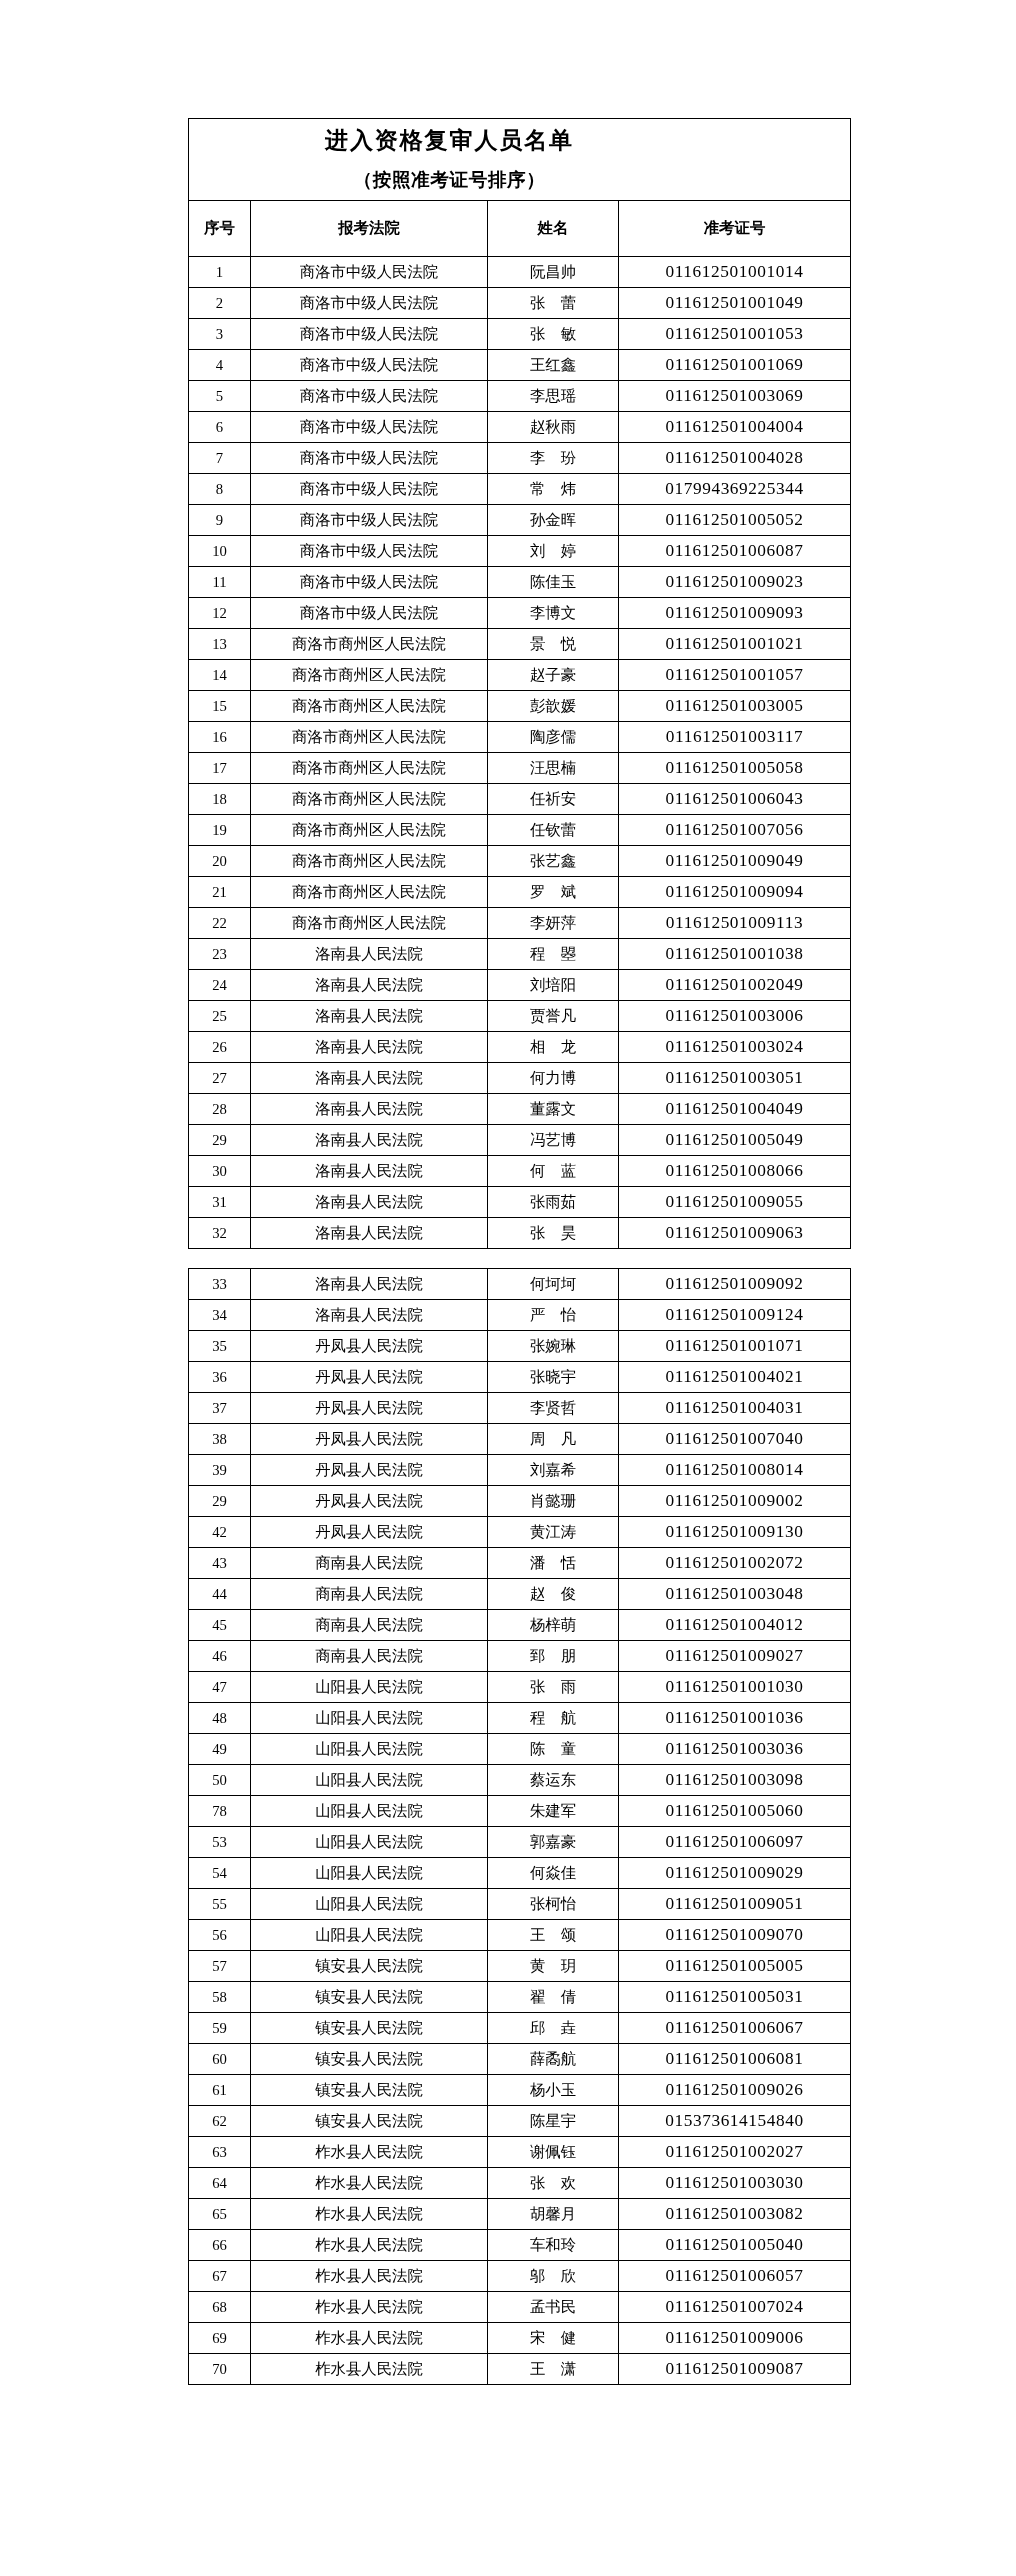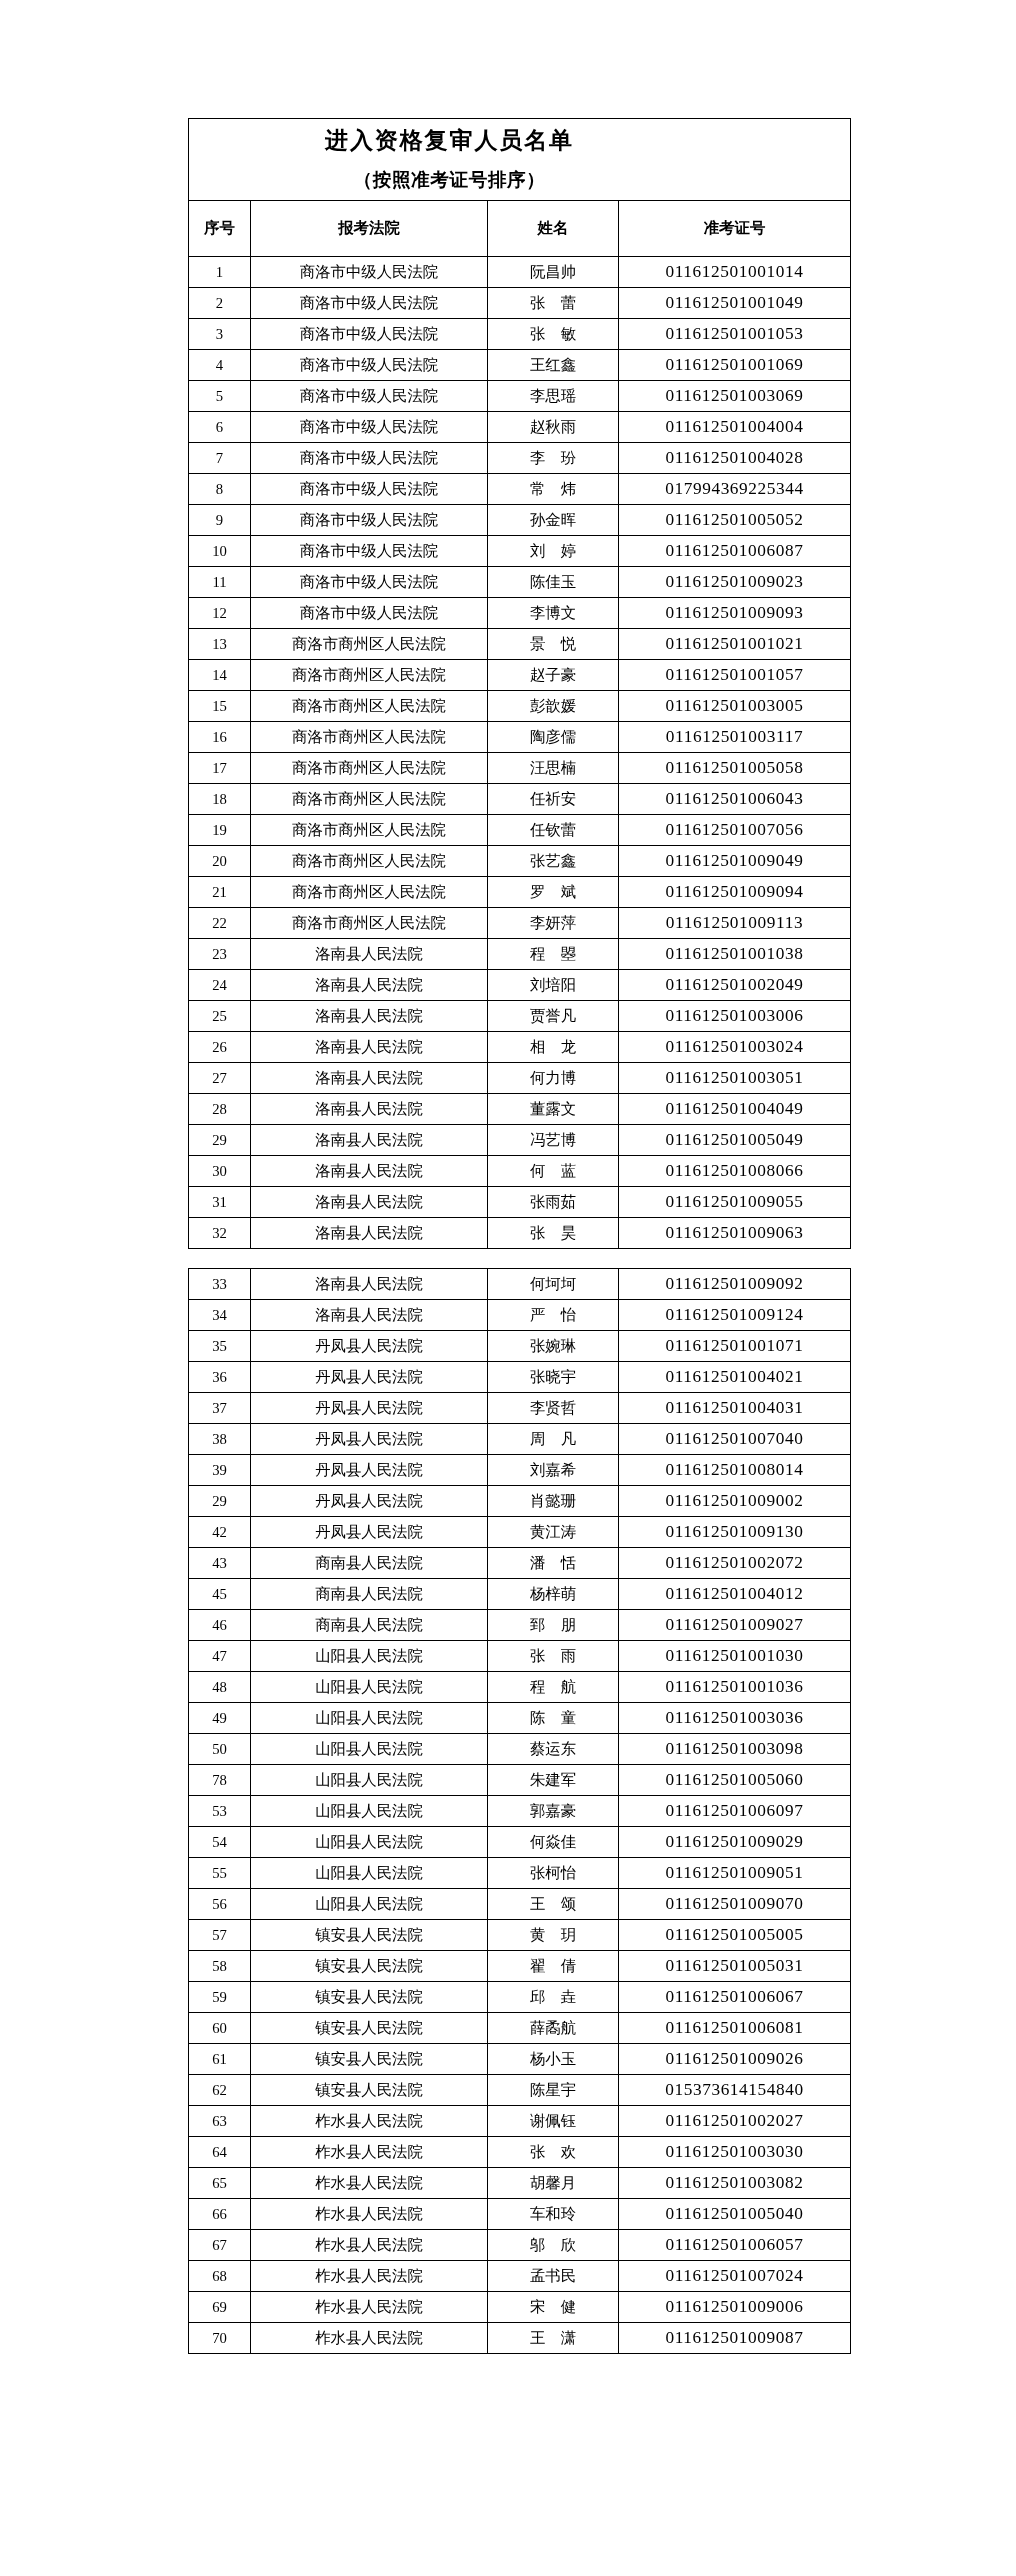--- a/index.html
+++ b/index.html
@@ -364,20 +364,26 @@
           <td class="c2">黄江涛</td>
           <td class="c3">011612501009130</td>
         </tr>
         <tr>
           <td class="c0">43</td>
           <td class="c1">商南县人民法院</td>
           <td class="c2">潘　恬</td>
           <td class="c3">011612501002072</td>
         </tr>
         <tr>
+          <td class="c0">44</td>
+          <td class="c1">商南县人民法院</td>
+          <td class="c2">赵　俊</td>
+          <td class="c3">011612501003048</td>
+        </tr>
+        <tr>
           <td class="c0">45</td>
           <td class="c1">商南县人民法院</td>
           <td class="c2">杨梓萌</td>
           <td class="c3">011612501004012</td>
         </tr>
         <tr>
           <td class="c0">46</td>
           <td class="c1">商南县人民法院</td>
           <td class="c2">郅　朋</td>
           <td class="c3">011612501009027</td>

